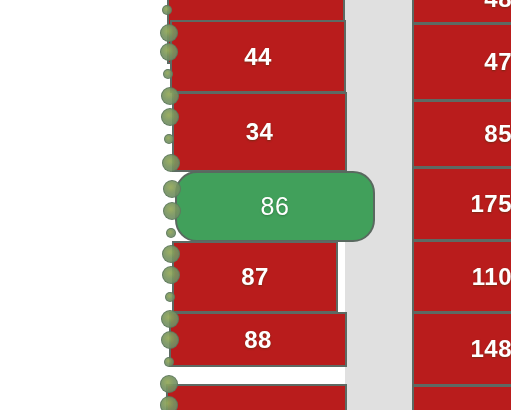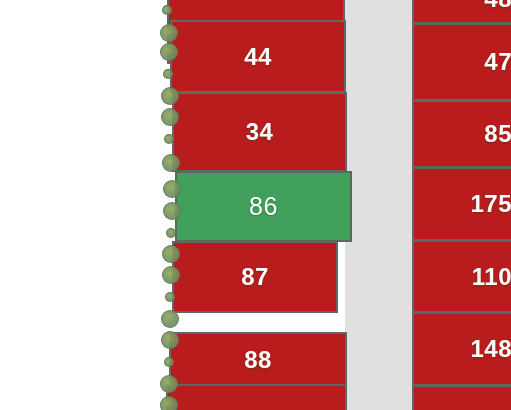--- a/index.html
+++ b/index.html
@@ -86,27 +86,27 @@
   <div id="left-column">
       <div class="parcel normal lbl-center" style="left: 167px; top: -16px; width: 178px; height: 80px;">
         <span class="parcel-label"></span>
       </div>
       <div class="parcel normal lbl-center" style="left: 170px; top: 20px; width: 176px; height: 73px;">
         <span class="parcel-label">44</span>
       </div>
       <div class="parcel normal lbl-center" style="left: 172px; top: 92px; width: 175px; height: 80px;">
         <span class="parcel-label">34</span>
       </div>
-      <div class="parcel selected lbl-center" style="left: 175px; top: 171px; width: 177px; height: 71px;">
+      <div class="parcel selected lbl-center" style="left: 175px; top: 171px; width: 200px; height: 71px; border-radius: 22px;">
         <span class="parcel-label">86</span>
       </div>
       <div class="parcel normal lbl-center" style="left: 172px; top: 241px; width: 166px; height: 72px;">
         <span class="parcel-label">87</span>
       </div>
-      <div class="parcel normal lbl-center" style="left: 169px; top: 312px; width: 178px; height: 55px; margin-top: 20px;">
+      <div class="parcel normal lbl-center" style="left: 169px; top: 312px; width: 178px; height: 55px;">
         <span class="parcel-label">88</span>
       </div>
       <div class="parcel normal lbl-center" style="left: 166px; top: 384px; width: 181px; height: 46px;">
         <span class="parcel-label"></span>
       </div>
     </div>
 
   <div id="right-column">
       <div class="parcel normal lbl-right" style="left: 412px; top: -26px; width: 110px; height: 50px;">
         <span class="parcel-label">48</span>

